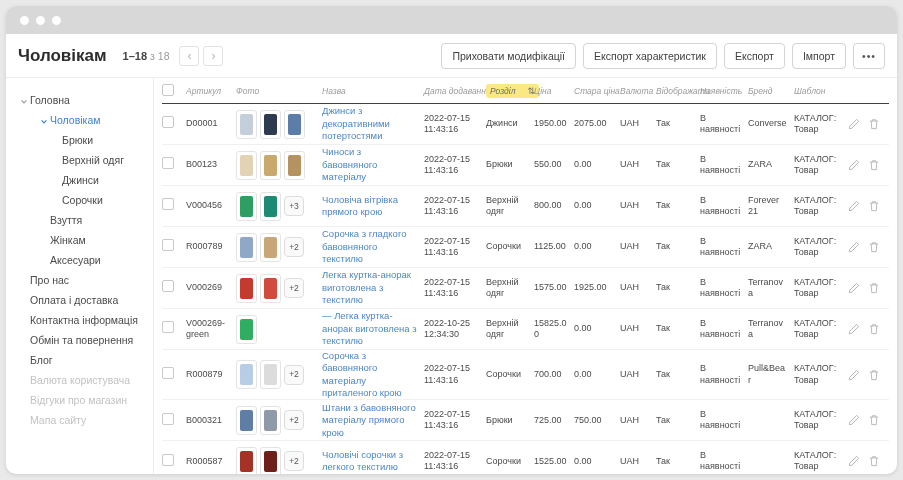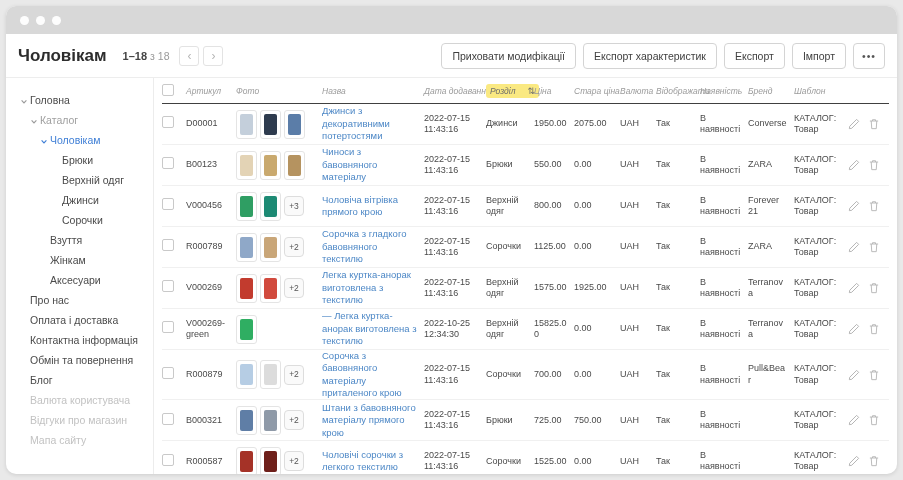--- a/index.html
+++ b/index.html
@@ -126,28 +126,20 @@
   <div class="body-area">
     <div class="sidebar">
       <div>
           <div class="sb-item lvl0">
             <span class="chev">
               <svg width="8" height="8" viewBox="0 0 10 10">
                 <path d="M2 3l3 3 3-3" fill="none" stroke="currentColor" stroke-width="1.5"></path>
               </svg>
             </span>
             <span>Головна</span>
-          </div>
-          <div class="sb-item lvl1 dim">
-            <span class="chev">
-              <svg width="8" height="8" viewBox="0 0 10 10">
-                <path d="M2 3l3 3 3-3" fill="none" stroke="currentColor" stroke-width="1.5"></path>
-              </svg>
-            </span>
-            <span>Каталог</span>
           </div>
           <div class="sb-item lvl2 selected">
             <span class="chev">
               <svg width="8" height="8" viewBox="0 0 10 10">
                 <path d="M2 3l3 3 3-3" fill="none" stroke="currentColor" stroke-width="1.5"></path>
               </svg>
             </span>
             <span>Чоловікам</span>
           </div>
           <div class="sb-item lvl3">

